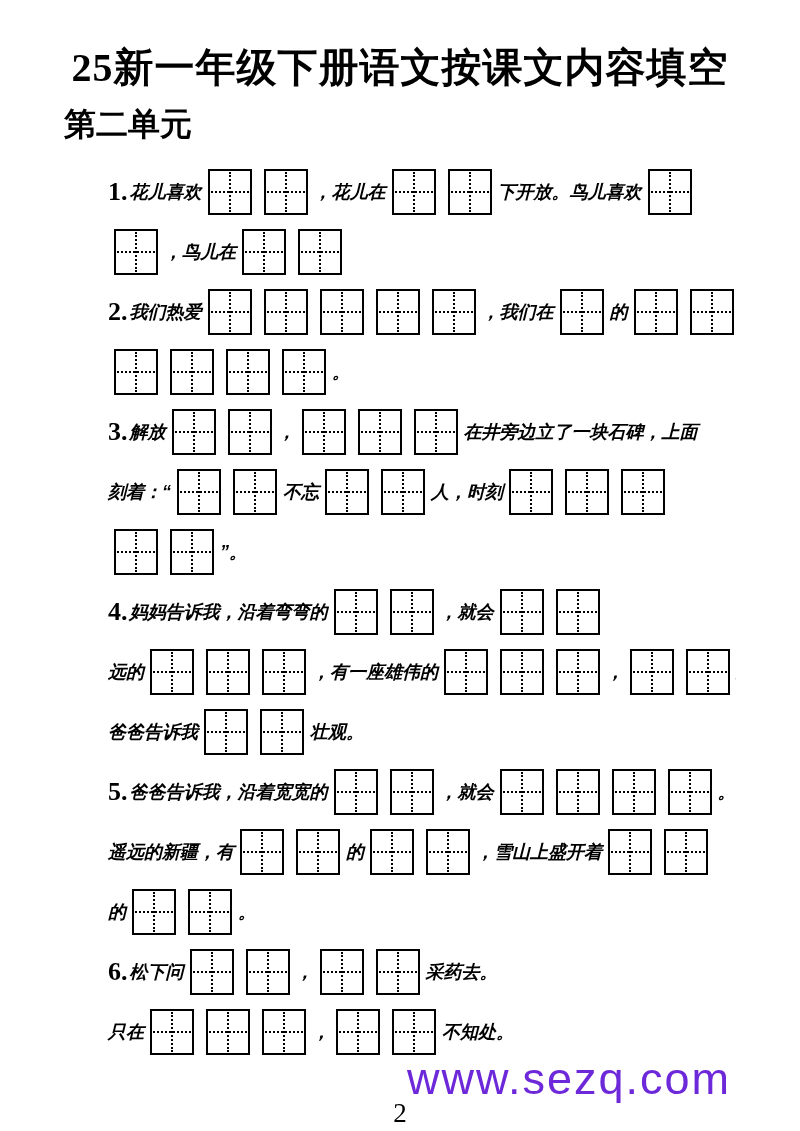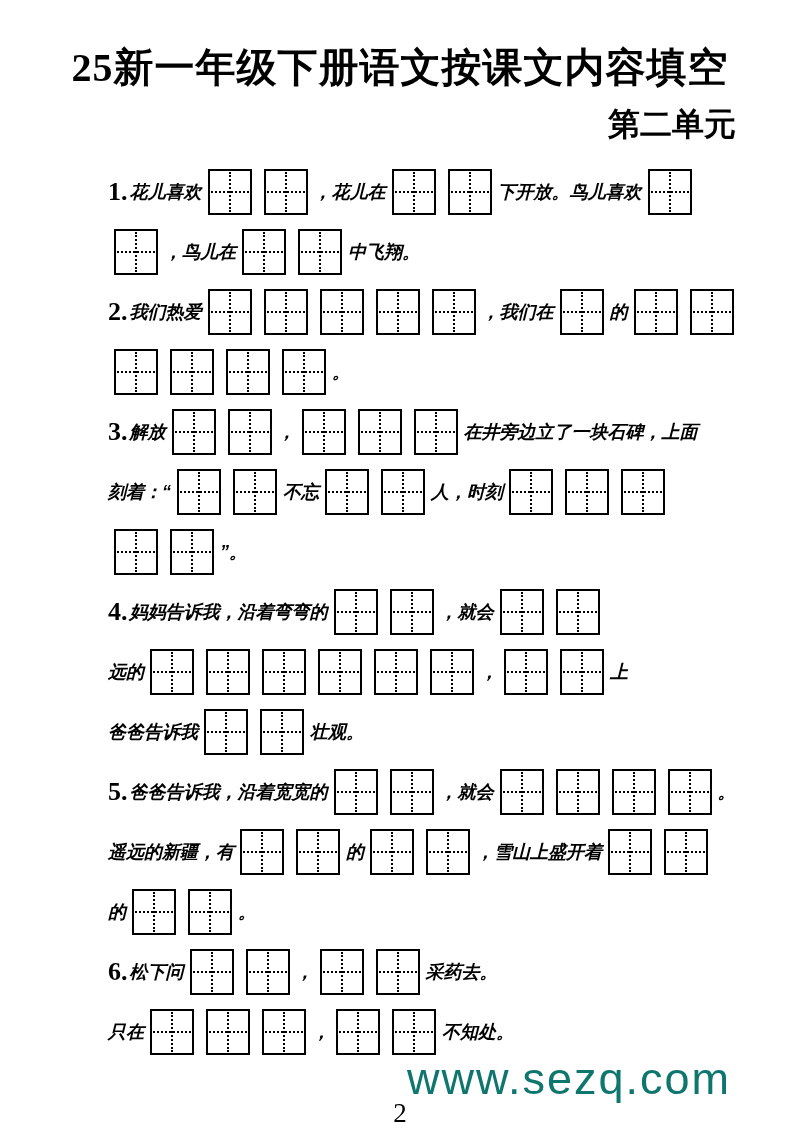--- a/index.html
+++ b/index.html
@@ -18,21 +18,21 @@
     padding-top: 42px;
     text-align: center;
     font-size: 40px;
     line-height: 52px;
     font-weight: bold;
     letter-spacing: 1px;
     font-family: "Liberation Serif", serif;
   }
   .subtitle {
     margin: 10px 0 0 0;
-    text-align: right;
+    text-align: left;
     font-size: 32px;
     line-height: 40px;
     font-weight: bold;
     font-family: "Liberation Serif", serif;
   }
   .items { margin-top: 18px; }
   .line {
     display: flex;
     align-items: center;
     height: 60px;
@@ -79,21 +79,21 @@
     left: 1px; right: 1px; top: 50%;
     margin-top: -1px;
     border-top: 2px dotted #000;
   }
   .watermark {
     position: absolute;
     right: 5px;
     bottom: 26px;
     font-size: 45px;
     letter-spacing: 2px;
-    color: #0f766e;
+    color: #6d28d9;
     font-family: "Liberation Sans", sans-serif;
   }
   .pagenum {
     position: absolute;
     bottom: 2px;
     left: 0;
     width: 100%;
     text-align: center;
     font-size: 27px;
     font-family: "Liberation Serif", serif;
@@ -116,21 +116,20 @@
           <span class="cbox"></span>
           <span class="cbox"></span>
           <span class="txt">下开放。鸟儿喜欢</span>
           <span class="cbox"></span>
         </div>
         <div class="line cont">
           <span class="cbox"></span>
           <span class="txt">，鸟儿在</span>
           <span class="cbox"></span>
           <span class="cbox"></span>
-          <span class="txt">中飞翔。</span>
         </div>
       </div>
       <div class="item">
         <div class="line">
           <span class="num">2.</span>
           <span class="txt">我们热爱</span>
           <span class="cbox"></span>
           <span class="cbox"></span>
           <span class="cbox"></span>
           <span class="cbox"></span>
@@ -188,20 +187,21 @@
           <span class="cbox"></span>
           <span class="txt">，就会</span>
           <span class="cbox"></span>
           <span class="cbox"></span>
         </div>
         <div class="line cont">
           <span class="txt">远的</span>
           <span class="cbox"></span>
           <span class="cbox"></span>
           <span class="cbox"></span>
+          <span class="txt">，有一座雄伟的</span>
           <span class="cbox"></span>
           <span class="cbox"></span>
           <span class="cbox"></span>
           <span class="txt">，</span>
           <span class="cbox"></span>
           <span class="cbox"></span>
           <span class="txt">上</span>
         </div>
         <div class="line cont">
           <span class="txt">爸爸告诉我</span>

